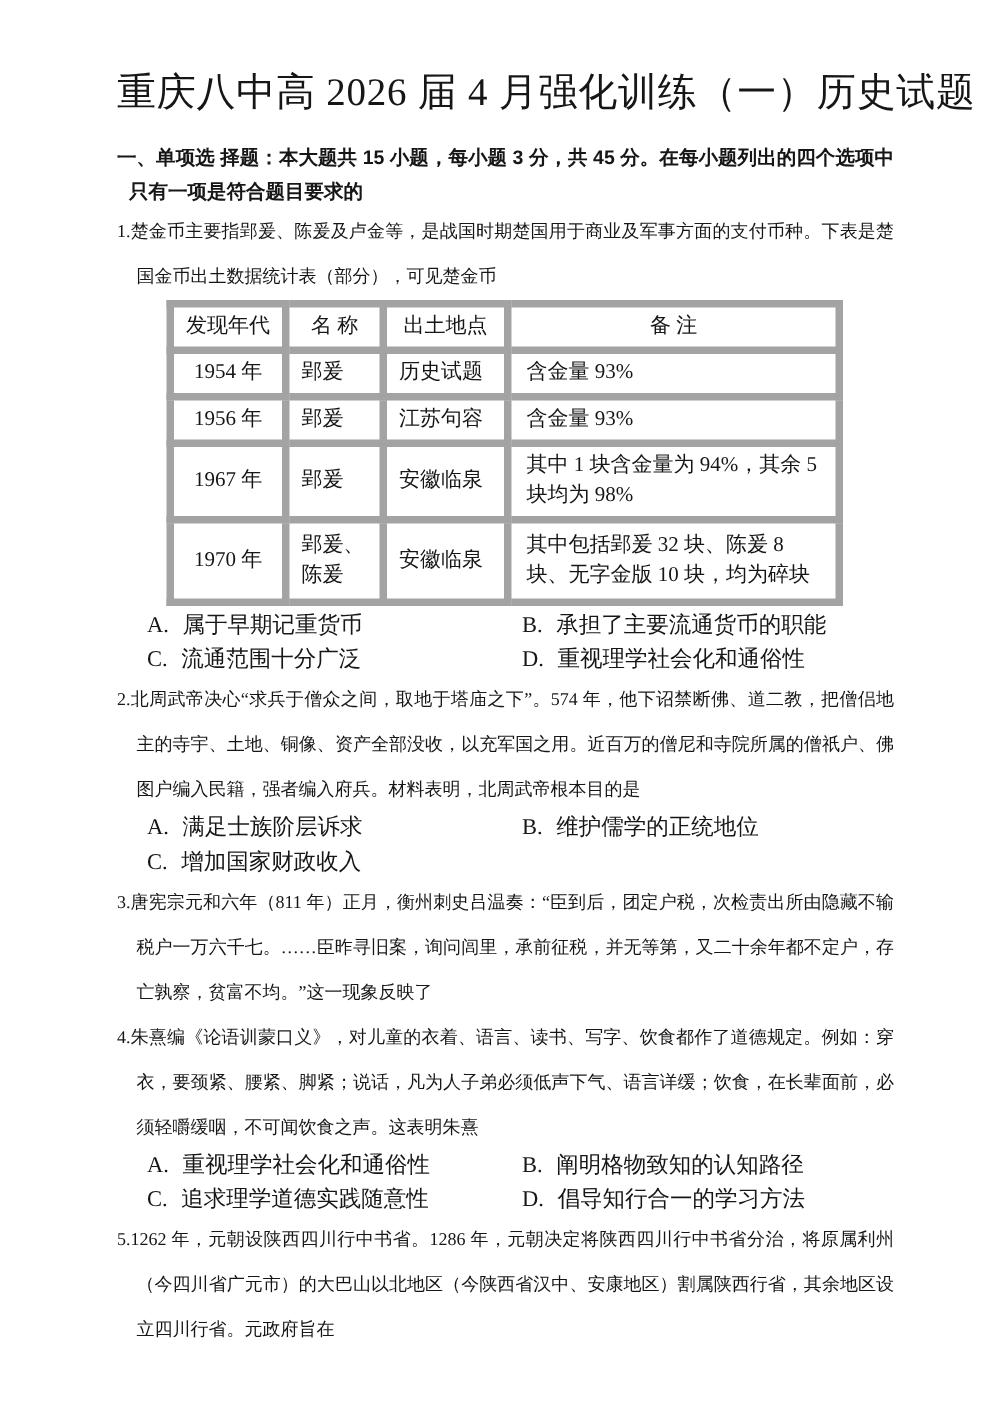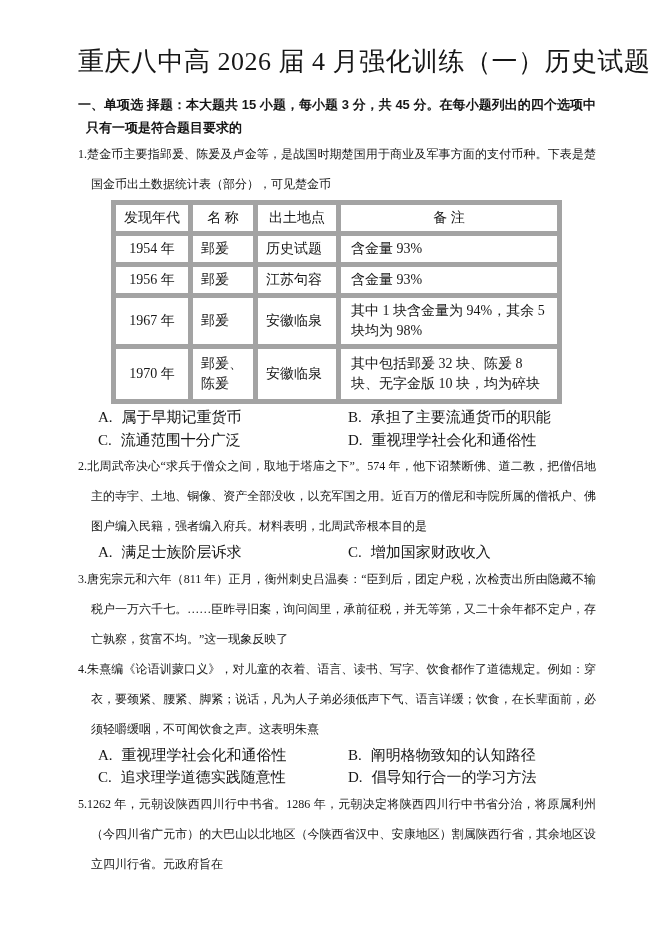--- a/index.html
+++ b/index.html
@@ -131,20 +131,21 @@
       <div class="option"><span class="opt-label">B.</span><span>承担了主要流通货币的职能</span></div>
       <div class="option"><span class="opt-label">C.</span><span>流通范围十分广泛</span></div>
       <div class="option"><span class="opt-label">D.</span><span>重视理学社会化和通俗性</span></div>
     </div>
   </div>
 
   <div>
     <p class="question-stem"><span>2.</span><span>北周武帝决心“求兵于僧众之间，取地于塔庙之下”。574 年，他下诏禁断佛、道二教，把僧侣地主的寺宇、土地、铜像、资产全部没收，以充军国之用。近百万的僧尼和寺院所属的僧祇户、佛图户编入民籍，强者编入府兵。材料表明，北周武帝根本目的是</span></p>
     <div class="options">
       <div class="option"><span class="opt-label">A.</span><span>满足士族阶层诉求</span></div>
+      <div class="option"><span class="opt-label">B.</span><span>维护儒学的正统地位</span></div>
       <div class="option"><span class="opt-label">C.</span><span>增加国家财政收入</span></div>
     </div>
   </div>
 
   <div>
     <p class="question-stem"><span>3.</span><span>唐宪宗元和六年（811 年）正月，衡州刺史吕温奏：“臣到后，团定户税，次检责出所由隐藏不输税户一万六千七。……臣昨寻旧案，询问闾里，承前征税，并无等第，又二十余年都不定户，存亡孰察，贫富不均。”这一现象反映了</span></p>
   </div>
 
   <div>
     <p class="question-stem"><span>4.</span><span>朱熹编《论语训蒙口义》，对儿童的衣着、语言、读书、写字、饮食都作了道德规定。例如：穿衣，要颈紧、腰紧、脚紧；说话，凡为人子弟必须低声下气、语言详缓；饮食，在长辈面前，必须轻嚼缓咽，不可闻饮食之声。这表明朱熹</span></p>

